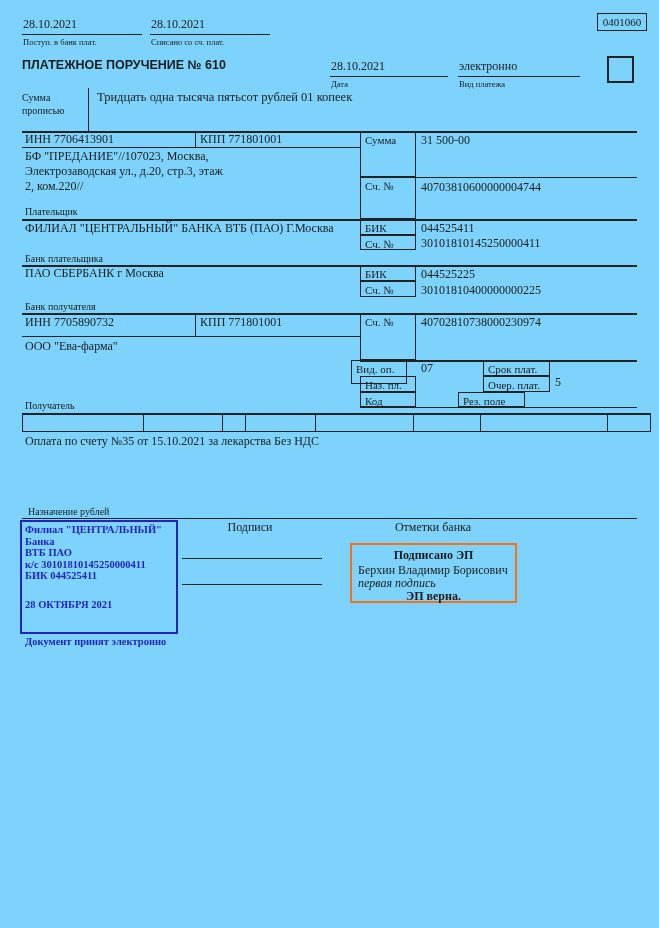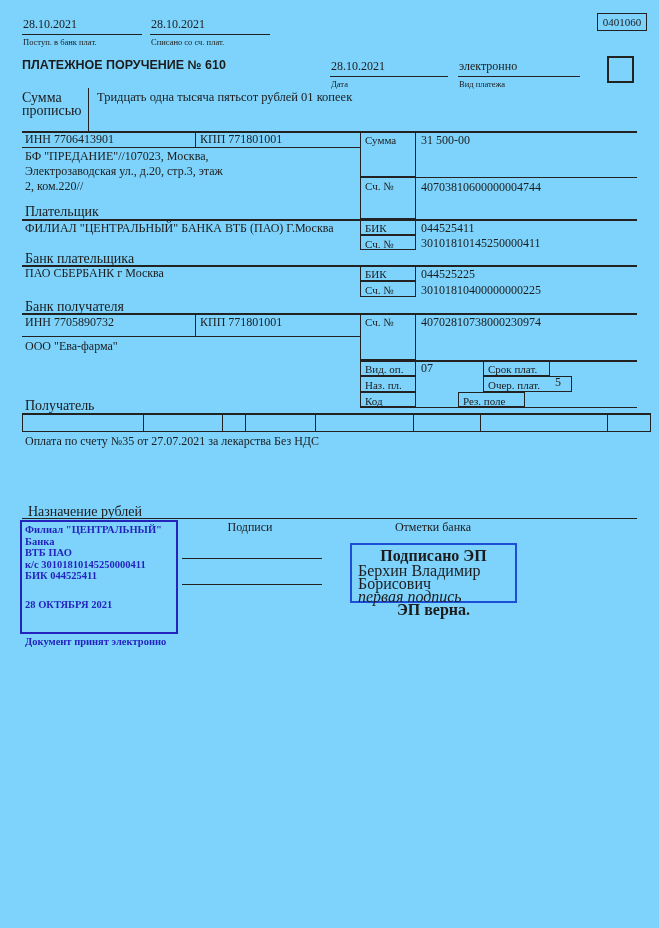--- a/index.html
+++ b/index.html
@@ -1,40 +1,40 @@
 <!DOCTYPE html>
 <html><head>
 <meta charset="utf-8">
 <style>
   html,body{margin:0;padding:0;background:#fff;}
   .page{position:relative;width:659px;height:928px;background:#7dd3fc;
         font-family:"Liberation Serif",serif;color:#1c1c1c;overflow:hidden;}
   .t{position:absolute;font-size:12px;white-space:nowrap;line-height:13px;}
-  .small{font-size:14px;}
+  .small{font-size:10px;}
   .hl{position:absolute;background:#222;height:1px;}
   .hl2{position:absolute;background:#222;height:2px;}
   .vl{position:absolute;background:#222;width:1px;}
   .lbox{position:absolute;border:1px solid #222;box-sizing:border-box;
         font-size:11px;padding:2px 4px;line-height:12px;}
   .fld{position:absolute;}
   .fld .fval{font-size:12px;border-bottom:1px solid #222;padding:0 0 2px 1px;min-height:13px;}
   .fld .flab{font-size:8.5px;margin-top:2px;padding-left:1px;white-space:nowrap;}
   .title{position:absolute;font-family:"Liberation Sans",sans-serif;font-weight:bold;
          font-size:12.5px;white-space:nowrap;text-align:right;}
   .codebox{position:absolute;left:597px;top:13px;width:48px;height:16px;border:1px solid #222;
            font-size:11px;text-align:center;line-height:16px;}
   .sqbox{position:absolute;left:607px;top:56px;width:27px;height:27px;border:2px solid #222;box-sizing:border-box;}
   .stamp{position:absolute;left:20px;top:520px;width:158px;height:114px;border:2px solid #2424bd;
          box-sizing:border-box;color:#2424bd;font-weight:bold;font-size:10.5px;line-height:11.5px;
          padding:2px 3px;}
   .stamp .gap-date{margin-top:17px;}
   .stamp .gap-last{margin-top:26px;}
   .center{text-align:center;}
-  .esign{position:absolute;left:350px;top:543px;width:167px;height:60px;border:2px solid #1d4ed8;
-         box-sizing:border-box;font-size:16px;line-height:13px;padding-top:4px;}
+  .esign{position:absolute;left:350px;top:543px;width:167px;height:60px;border:2px solid #f97316;
+         box-sizing:border-box;font-size:12px;line-height:13px;padding-top:4px;}
   .esign .name{margin:2px 0 0 6px;}
   .esign .sub{margin-left:6px;font-style:italic;}
   .b{font-weight:bold;}
 </style>
 </head>
 <body>
 
 <div class="page">
 
   <div class="fld" style="left:22px;top:17px;width:120px">
@@ -88,25 +88,25 @@
   <div class="vl" style="left:607px;top:413px;height:18px"></div>
   <div class="vl" style="left:650px;top:413px;height:18px"></div>
 
   <div class="lbox" style="left:360px;top:131px;width:56px;height:46px">Сумма</div>
   <div class="lbox" style="left:360px;top:177px;width:56px;height:42px">Сч. №</div>
   <div class="lbox" style="left:360px;top:219px;width:56px;height:16px">БИК</div>
   <div class="lbox" style="left:360px;top:235px;width:56px;height:15px">Сч. №</div>
   <div class="lbox" style="left:360px;top:265px;width:56px;height:16px">БИК</div>
   <div class="lbox" style="left:360px;top:281px;width:56px;height:16px">Сч. №</div>
   <div class="lbox" style="left:360px;top:313px;width:56px;height:47px">Сч. №</div>
-  <div class="lbox" style="left:360px;top:360px;width:56px;height:16px">Вид. оп.</div>
+  <div class="lbox" style="left:351px;top:360px;width:56px;height:24px">Вид. оп.</div>
   <div class="lbox" style="left:360px;top:376px;width:56px;height:16px">Наз. пл.</div>
   <div class="lbox" style="left:360px;top:392px;width:56px;height:15px">Код</div>
   <div class="lbox" style="left:483px;top:360px;width:67px;height:16px">Срок плат.</div>
-  <div class="lbox" style="left:483px;top:376px;width:89px;height:16px">Очер. плат.</div>
+  <div class="lbox" style="left:483px;top:376px;width:67px;height:16px">Очер. плат.</div>
   <div class="lbox" style="left:458px;top:392px;width:67px;height:15px">Рез. поле</div>
 
   <div class="t" style="left:421px;top:134px">31 500-00</div>
   <div class="t" style="left:421px;top:181px">40703810600000004744</div>
   <div class="t" style="left:421px;top:222px">044525411</div>
   <div class="t" style="left:421px;top:237px">30101810145250000411</div>
   <div class="t" style="left:421px;top:268px">044525225</div>
   <div class="t" style="left:421px;top:284px">30101810400000000225</div>
   <div class="t" style="left:421px;top:316px">40702810738000230974</div>
   <div class="t" style="left:421px;top:362px">07</div>
@@ -123,21 +123,21 @@
   <div class="t small" style="left:25px;top:252px">Банк плательщика</div>
 
   <div class="t" style="left:25px;top:267px">ПАО СБЕРБАНК г Москва</div>
   <div class="t small" style="left:25px;top:300px">Банк получателя</div>
 
   <div class="t" style="left:25px;top:316px">ИНН 7705890732</div>
   <div class="t" style="left:200px;top:316px">КПП 771801001</div>
   <div class="t" style="left:25px;top:340px">ООО "Ева-фарма"</div>
   <div class="t small" style="left:25px;top:399px">Получатель</div>
 
-  <div class="t" style="left:25px;top:435px">Оплата по счету №35 от 27.07.2021 за лекарства Без НДС</div>
+  <div class="t" style="left:25px;top:435px">Оплата по счету №35 от 15.10.2021 за лекарства Без НДС</div>
   <div class="t small" style="left:28px;top:505px">Назначение рублей</div>
 
   <div class="stamp">
     <div>Филиал "ЦЕНТРАЛЬНЫЙ" Банка</div>
     <div>ВТБ ПАО</div>
     <div>к/с 30101810145250000411</div>
     <div>БИК 044525411</div>
     <div class="gap-date">28 ОКТЯБРЯ 2021</div>
     <div class="gap-last">Документ принят электронно</div>
   </div>

